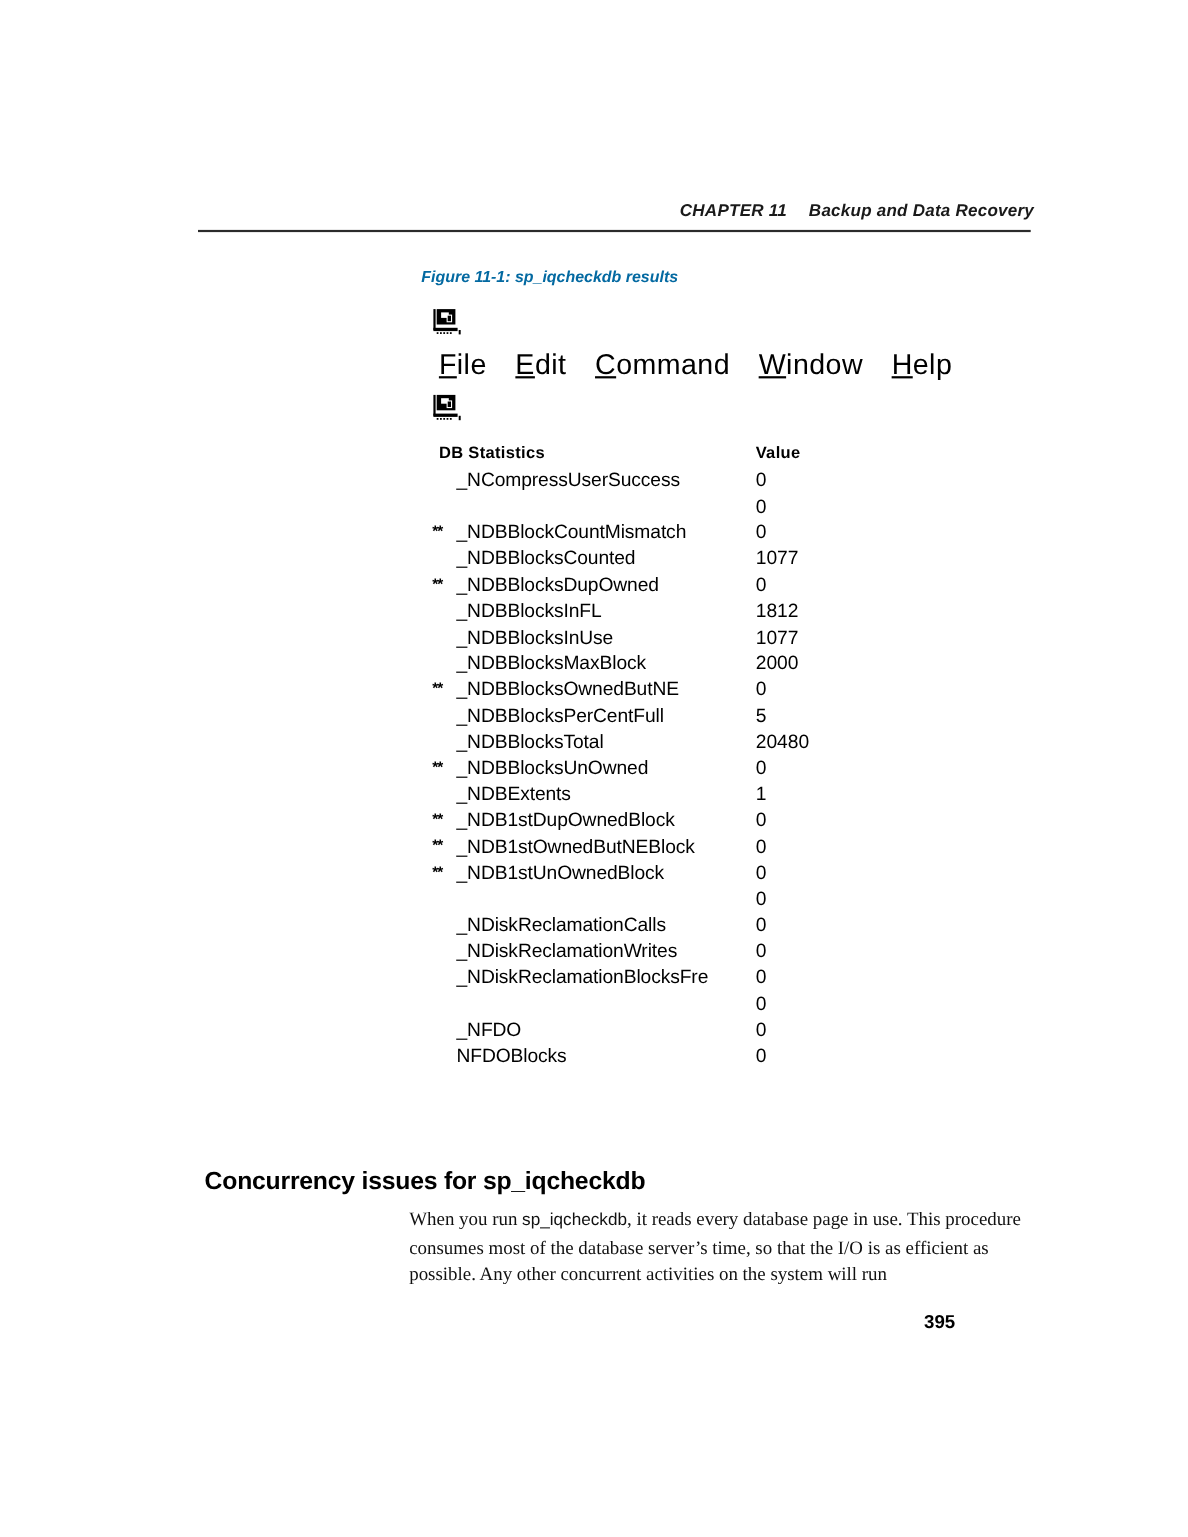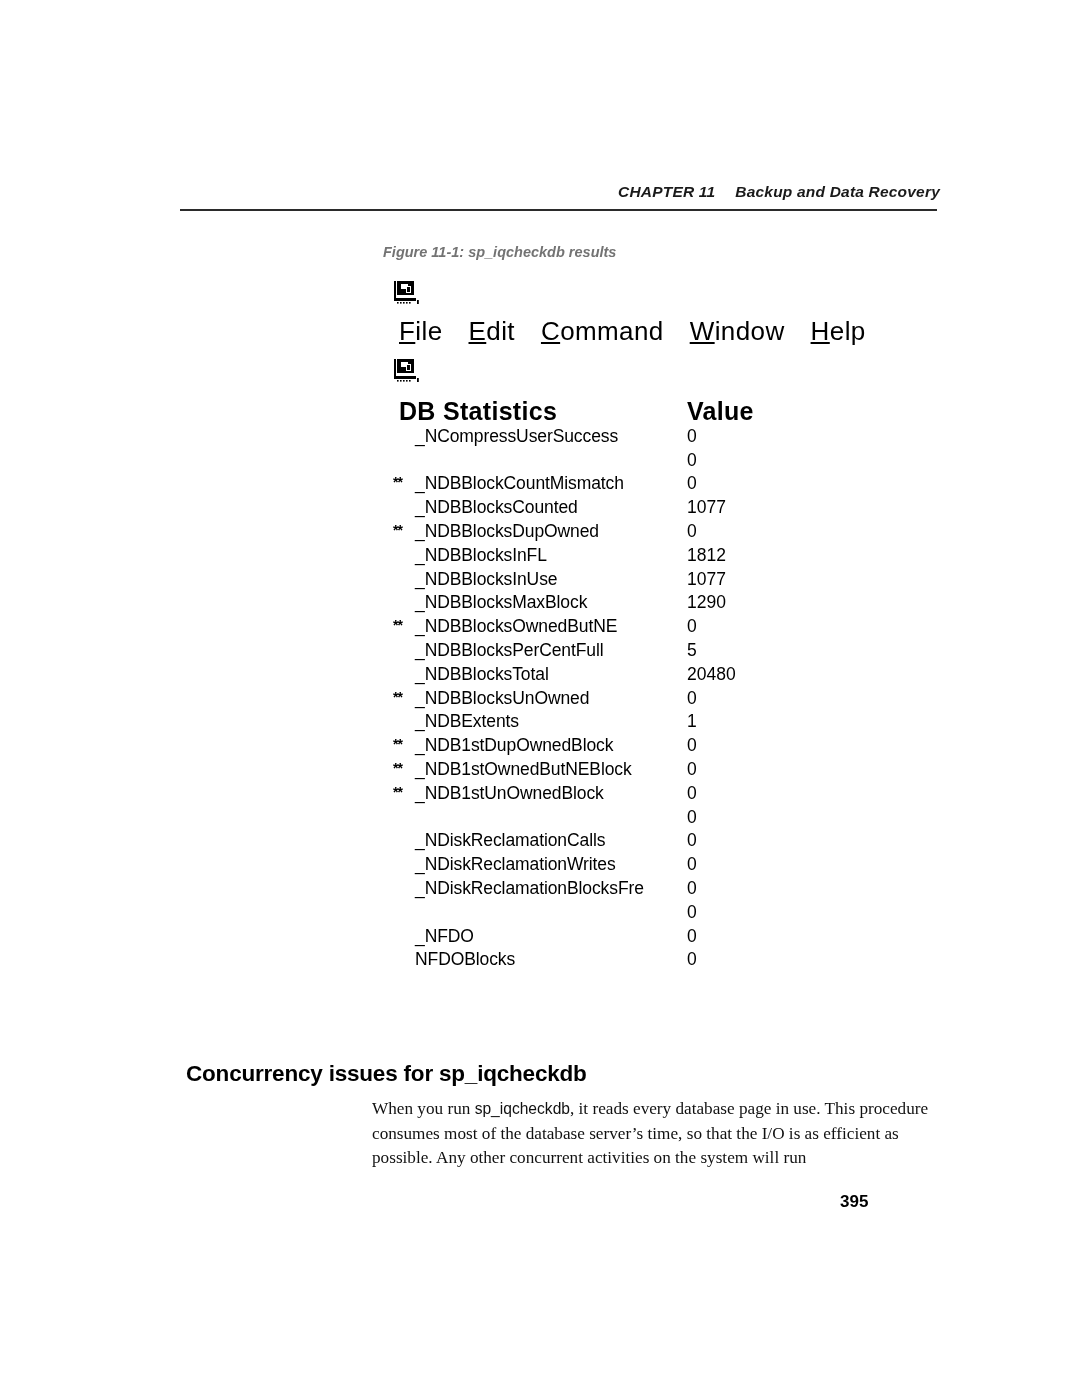--- a/index.html
+++ b/index.html
@@ -43,21 +43,21 @@
 
   
   .figure-caption {
     position: absolute;
     left: 383px;
     top: 244px;
     font-family: "Liberation Sans", sans-serif;
     font-style: italic;
     font-weight: bold;
     font-size: 14.5px;
-    color: #737373;
+    color: #0369a1;
     white-space: nowrap;
   }
 
   
   .figure {
     position: absolute;
     left: 393px;
     top: 280px;
     width: 420px;
   }
@@ -90,21 +90,21 @@
   .stats {
     margin-top: 12px;
     font-family: "Liberation Sans", sans-serif;
     font-size: 17.5px;
     line-height: 23.8px;
     color: #000;
   }
   .stats-head {
     display: flex;
     font-weight: bold;
-    font-size: 25px;
+    font-size: 15px;
     letter-spacing: .3px;
     margin-bottom: 1px;
   }
   .stats-head .h-name { width: 288px; padding-left: 6px; }
   .stats-head .h-val  { width: 110px; }
 
   .srow {
     display: flex;
     height: 23.8px;
     align-items: flex-start;
@@ -267,21 +267,21 @@
           <span class="val">1812</span>
         </div>
         <div class="srow">
           <span class="flag"></span>
           <span class="name">_NDBBlocksInUse</span>
           <span class="val">1077</span>
         </div>
         <div class="srow">
           <span class="flag"></span>
           <span class="name">_NDBBlocksMaxBlock</span>
-          <span class="val">1290</span>
+          <span class="val">2000</span>
         </div>
         <div class="srow">
           <span class="flag">**</span>
           <span class="name">_NDBBlocksOwnedButNE</span>
           <span class="val">0</span>
         </div>
         <div class="srow">
           <span class="flag"></span>
           <span class="name">_NDBBlocksPerCentFull</span>
           <span class="val">5</span>

